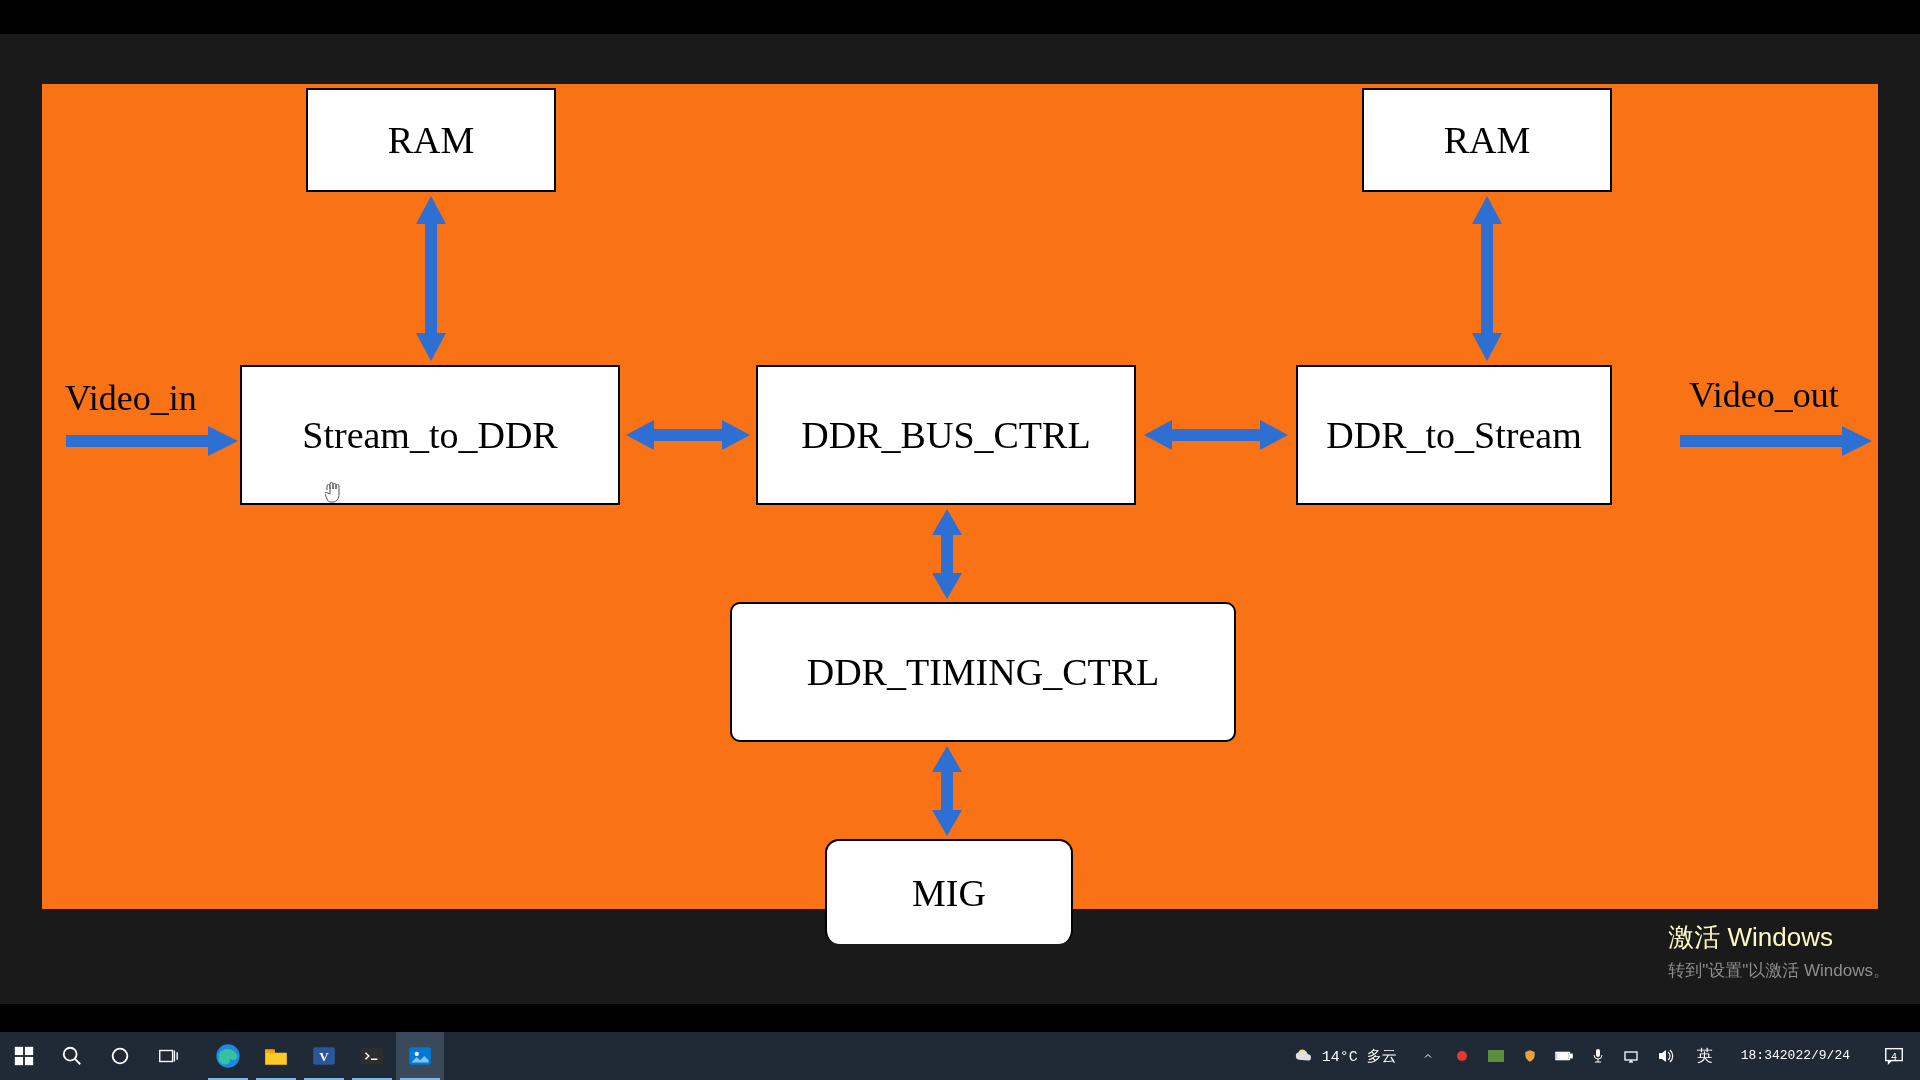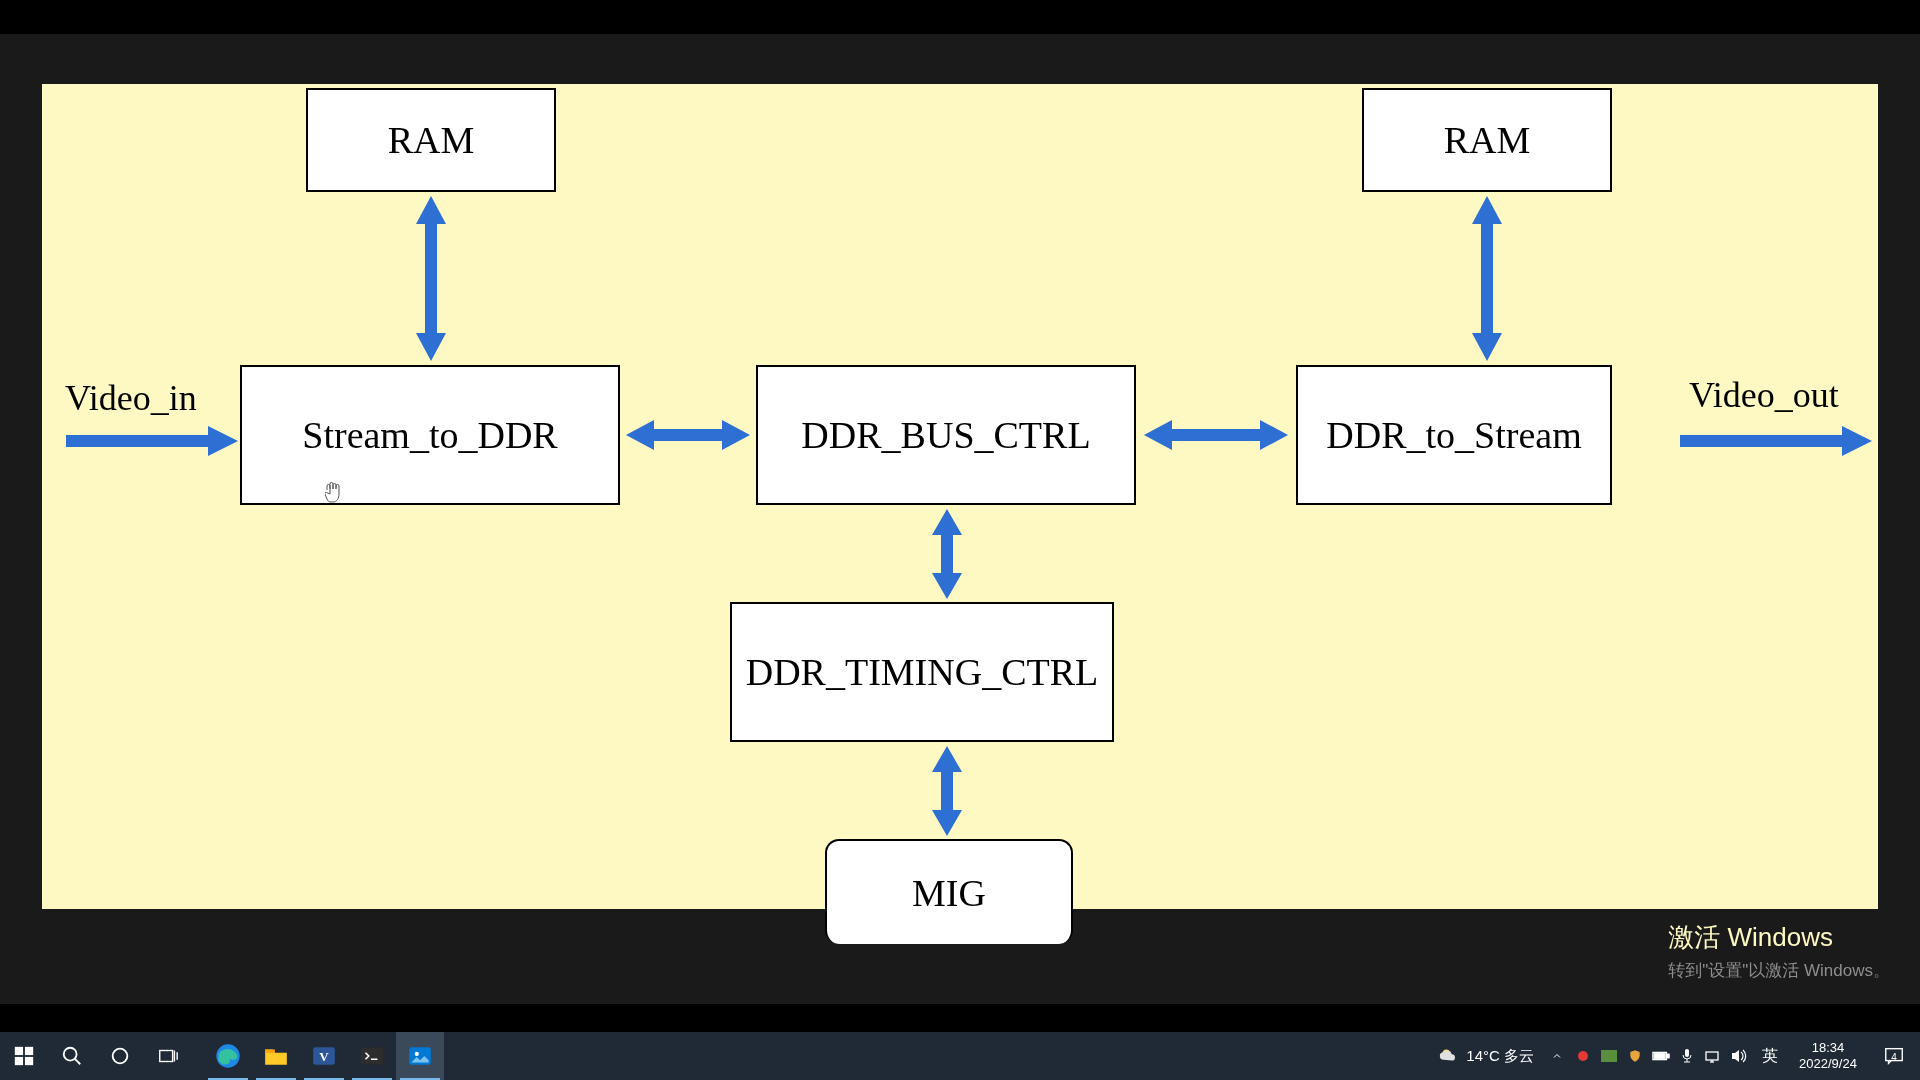--- a/index.html
+++ b/index.html
@@ -14,21 +14,21 @@
     height: 970px;
     background: #1a1a1a;
   }
 
   .canvas {
     position: absolute;
     top: 50px;
     left: 42px;
     width: 1836px;
     height: 825px;
-    background: #fef9c3;
+    background: #f97316;
   }
 
   .box {
     position: absolute;
     background: #fff;
     border: 2px solid #000;
     display: flex;
     align-items: center;
     justify-content: center;
     font-size: 38px;
@@ -92,40 +92,39 @@
     content: "";
     position: absolute;
     bottom: 0; left: 4px; right: 4px;
     height: 2px;
     background: #76b9ed;
   }
   .tb-app.selected {
     background: #3a4a5a;
   }
   .tb-spacer { flex: 1; }
-  .tb-right { display: flex; align-items: flex-start; gap: 0; height: 100%; padding-right: 0; }
+  .tb-right { display: flex; align-items: flex-start; gap: 8px; height: 100%; padding-right: 0; font-family: Liberation Mono, monospace; }
   .tray-icon {
     width: 26px;
     height: 48px;
     display: flex;
     align-items: center;
     justify-content: center;
     font-size: 14px;
   }
   .weather {
     display: flex;
     align-items: center;
     gap: 6px;
     padding: 0 10px;
     height: 48px;
     font-size: 15px;
   }
   .clock {
     display: flex;
-    flex-direction: column;
     align-items: center;
     justify-content: center;
     padding: 0 10px;
     font-size: 13px;
     line-height: 1.25;
     height: 48px;
     min-width: 80px;
   }
   .ime {
     display: flex;
@@ -163,21 +162,21 @@
     </div>
 
     <div class="box" style="left:714px; top:281px; width:380px; height:140px;">
       <span>DDR_BUS_CTRL</span>
     </div>
 
     <div class="box" style="left:1254px; top:281px; width:316px; height:140px;">
       <span>DDR_to_Stream</span>
     </div>
 
-    <div class="box" style="left:688px; top:518px; width:384px; height:140px;">
+    <div class="box" style="left:688px; top:518px; width:506px; height:140px;border-radius:10px;">
       <span>DDR_TIMING_CTRL</span>
     </div>
 
     <div class="box" style="left:783px; top:755px; width:248px; height:105px; border-bottom:none;border-radius:14px;">
       <span>MIG</span>
     </div>
 
     <span class="label" style="left:23px; top:293px;">Video_in</span>
     <span class="label" style="left:1647px; top:290px;">Video_out</span>
 

